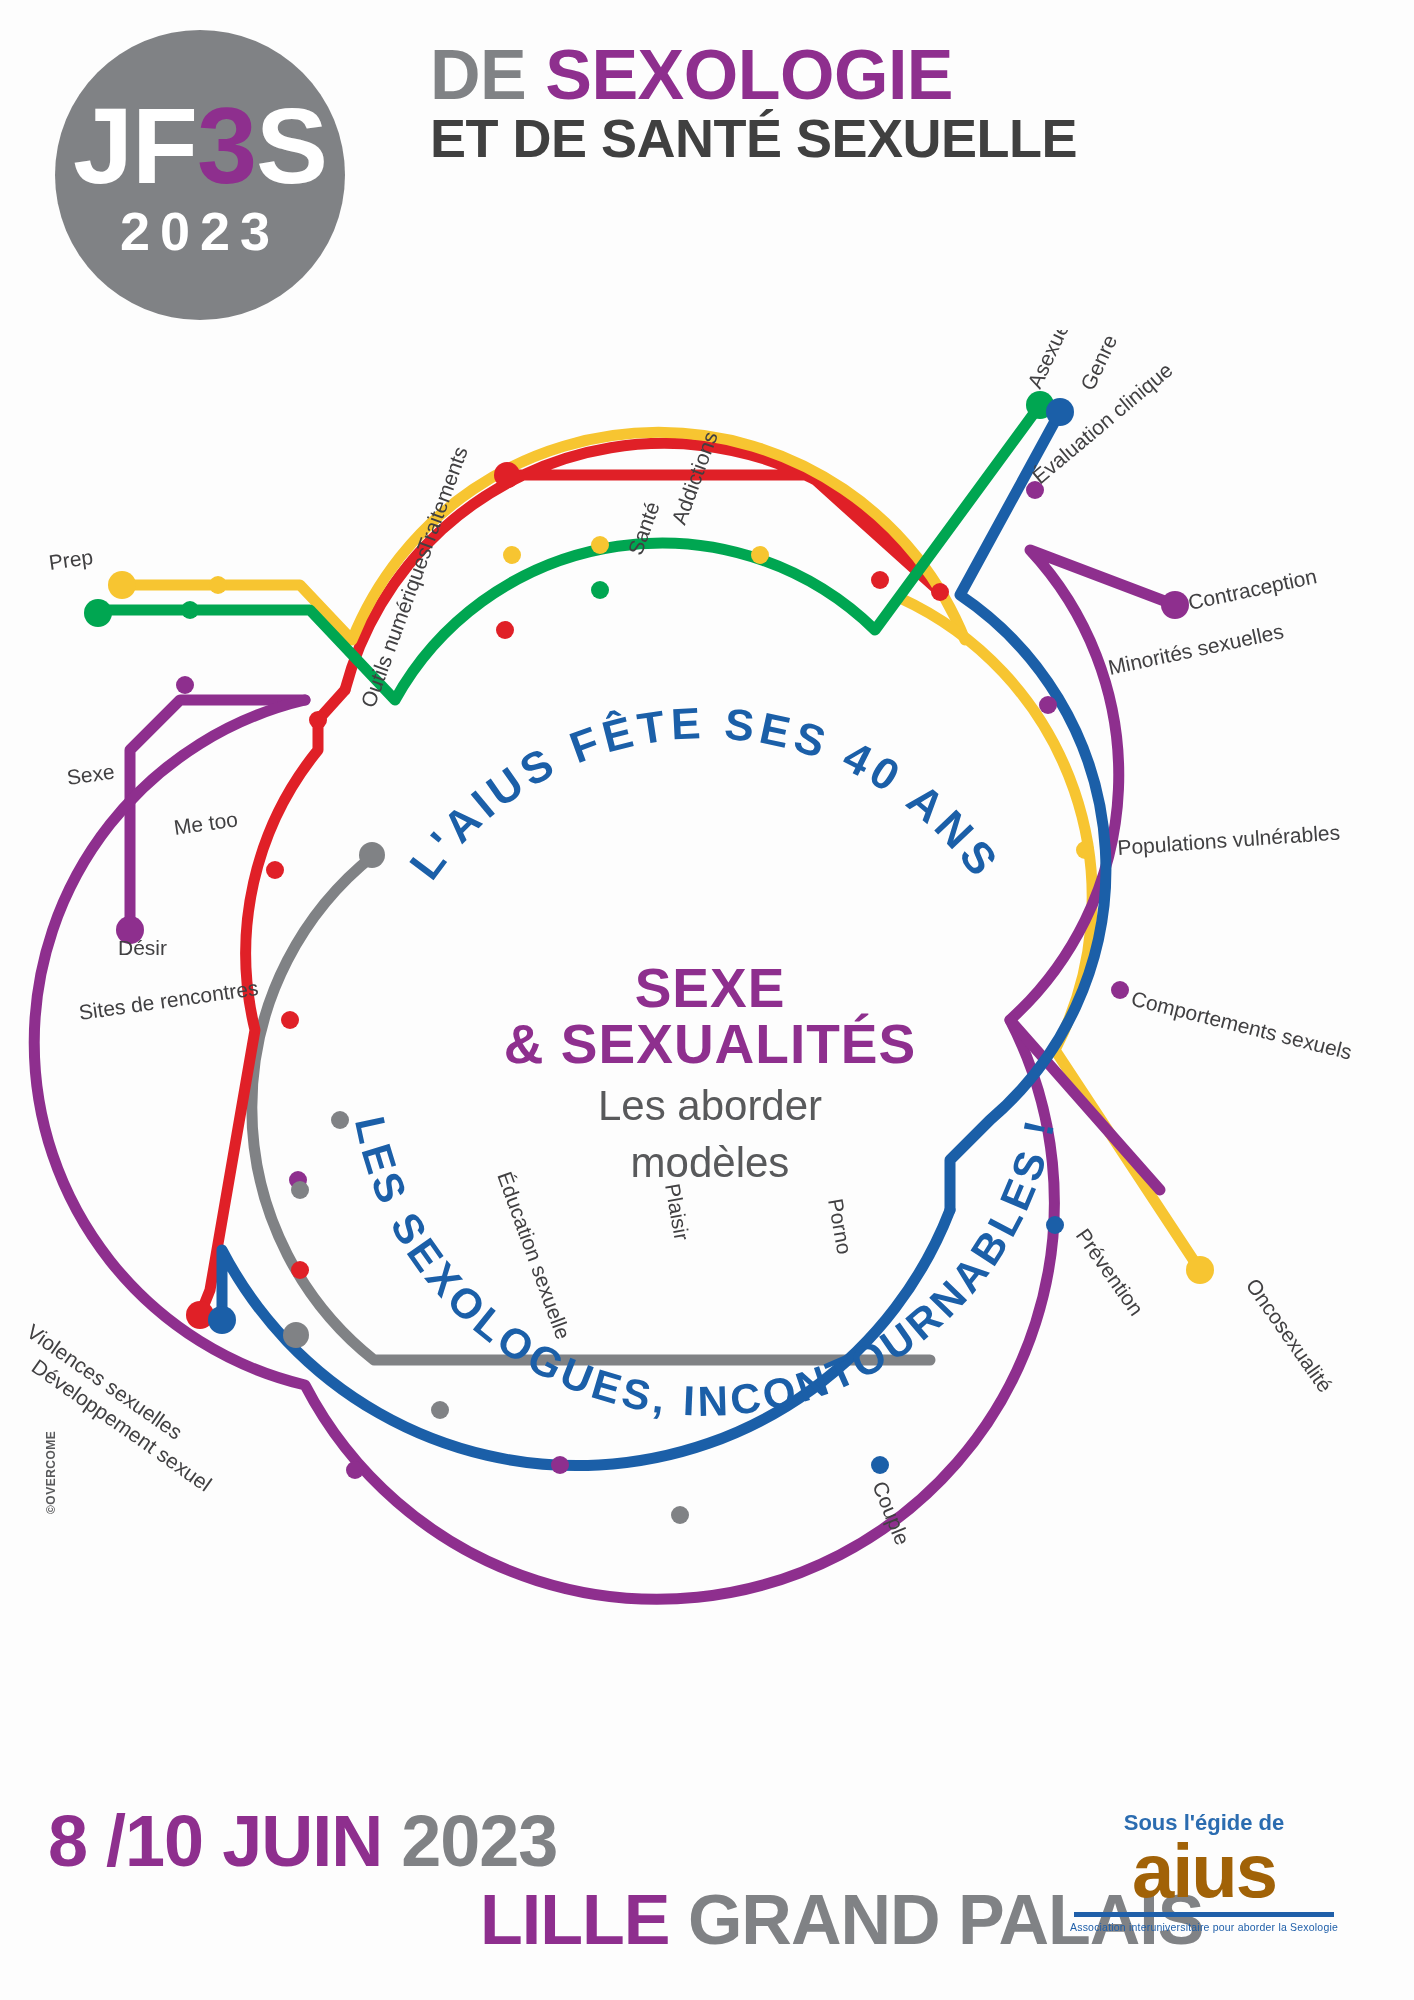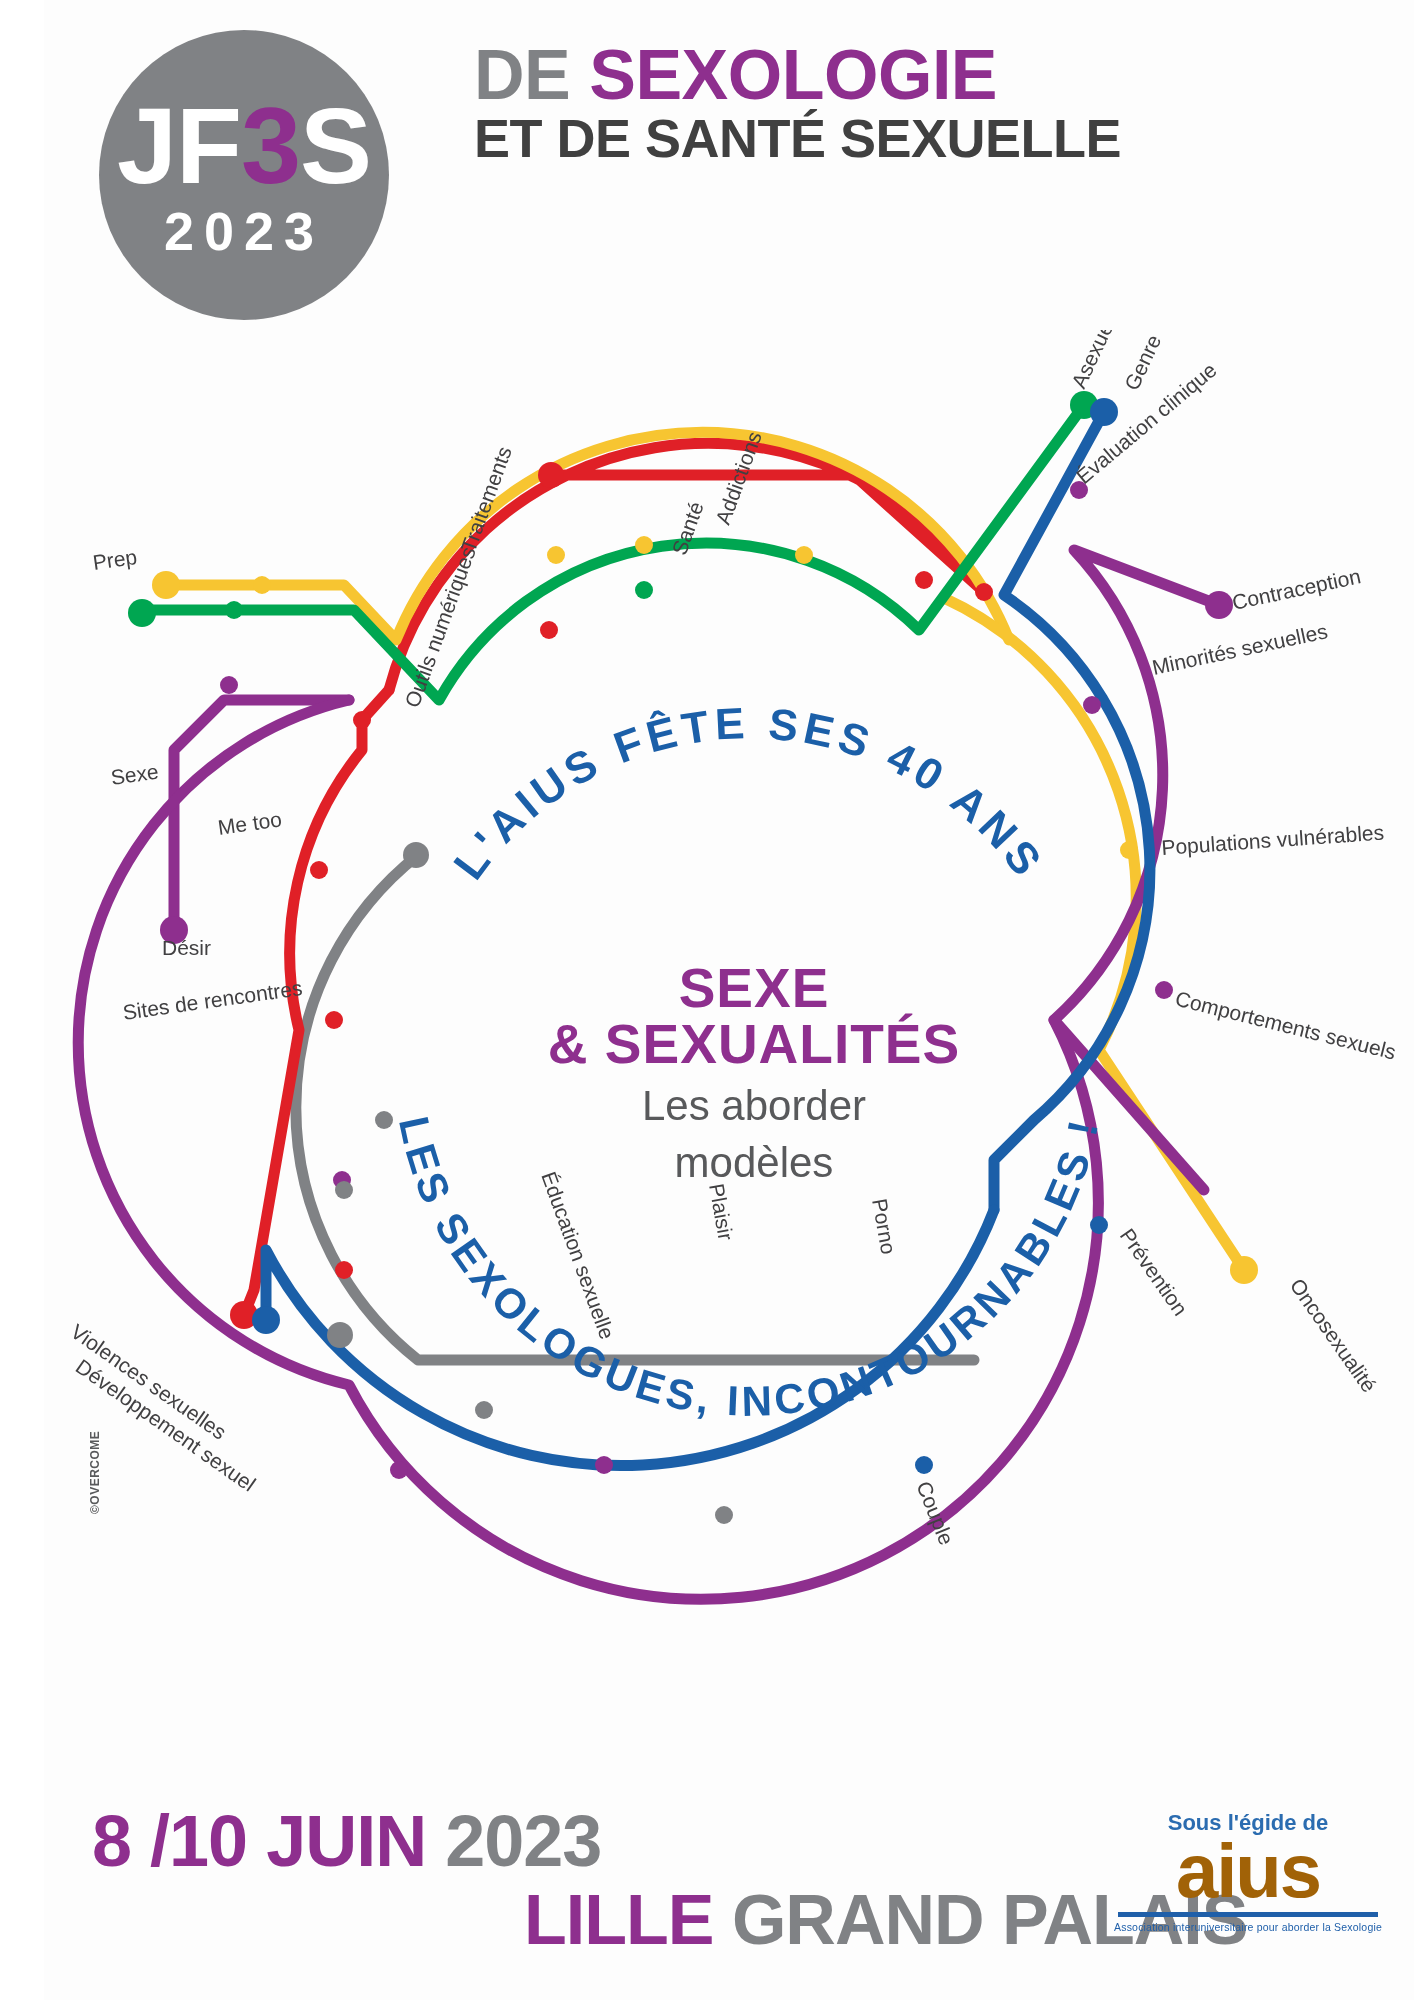--- a/index.html
+++ b/index.html
@@ -4,21 +4,21 @@
 <style>
   * { box-sizing: border-box; }
   html, body { margin:0; padding:0; }
   body {
     width: 1414px; height: 2000px;
     background: #ffffff;
     font-family: "Liberation Sans", sans-serif;
     position: relative;
     overflow: hidden;
   }
-  .poster { position:absolute; inset:0; background:#fdfdfd;margin-left:44px; }
+  .poster { position:absolute; inset:0; background:#fdfdfd; }
 
   
   .header { position:absolute; top:22px; left:30px; width:1360px; height:300px; }
   .logo-circle {
     position:absolute; left:25px; top:8px; width:290px; height:290px;
     border-radius:50%; background:#808285;
     display:flex; flex-direction:column; align-items:center; justify-content:center;
   }
   .logo-main {
     font-size:108px; font-weight:bold; color:#ffffff; letter-spacing:-1px;

